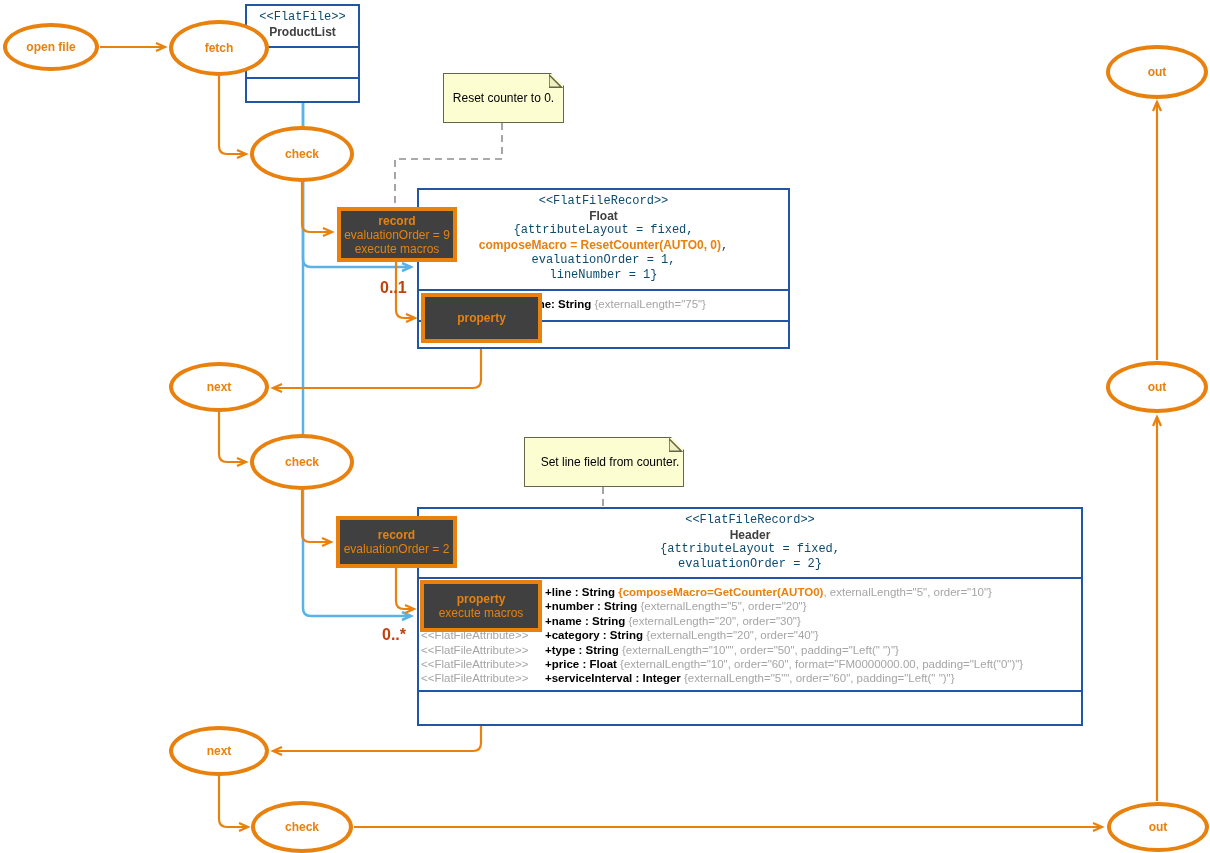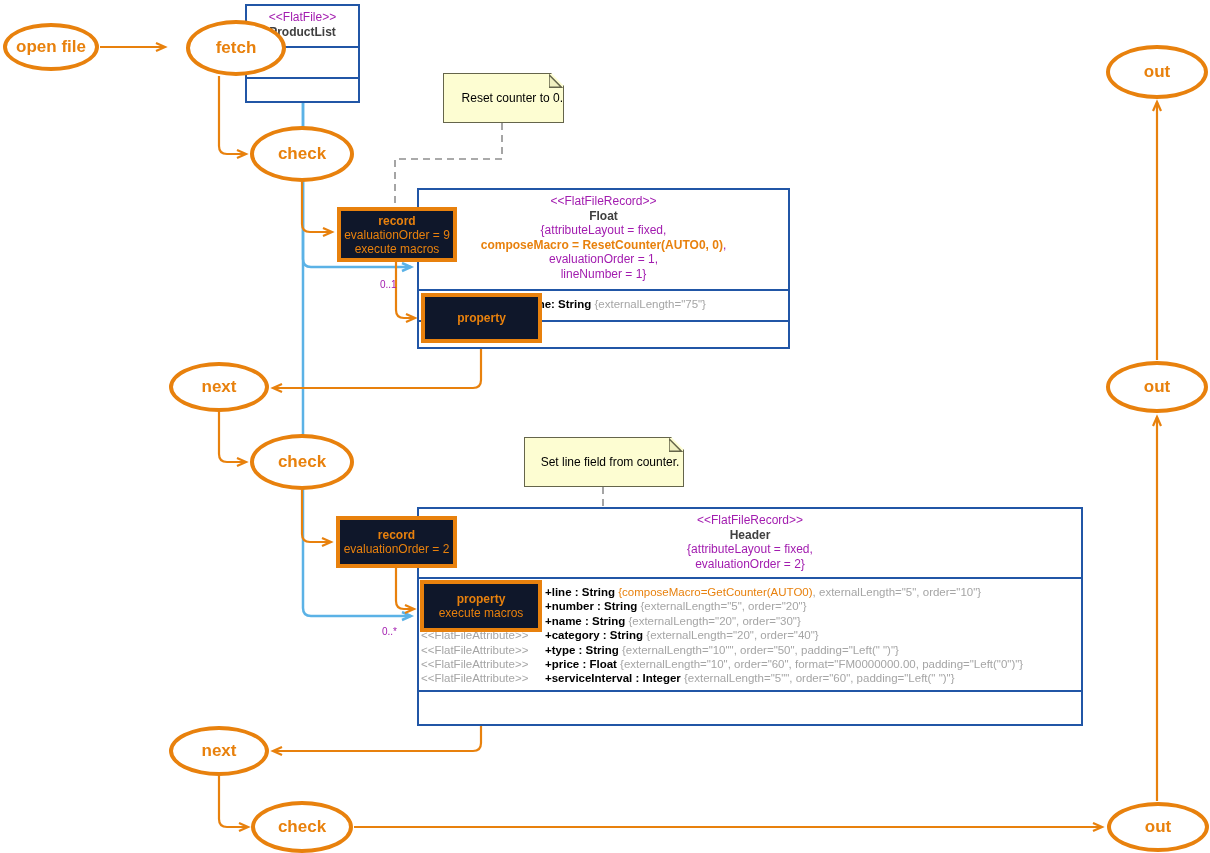--- a/index.html
+++ b/index.html
@@ -10,58 +10,58 @@
   *{box-sizing:border-box;}
   
   #wires{position:absolute;left:0;top:0;z-index:10;}
   .wire-o{fill:none;stroke:#E8810D;stroke-width:2.2px;}
   .wire-b{fill:none;stroke:#5BB2E6;stroke-width:2.5px;}
   .wire-n{fill:none;stroke:#8F8F8F;stroke-width:1.6px;stroke-dasharray:7 5;}
   
   .state{
     position:absolute;z-index:40;background:#fff;border:4px solid #E8810D;border-radius:50%;
     display:flex;align-items:center;justify-content:center;
-    color:#E8810D;font-weight:bold;font-size:17px;
+    color:#E8810D;font-weight:bold;font-size:12px;
   }
   
   .action{
-    position:absolute;z-index:45;background:#0f172a;border:4px solid #E8810D;
+    position:absolute;z-index:45;background:#404040;border:4px solid #E8810D;
     display:flex;flex-direction:column;align-items:center;justify-content:center;
     color:#E8810D;font-size:12px;line-height:14px;text-align:right;white-space:nowrap;
   }
   .action .t{font-weight:bold;}
   
   .uml{
     position:absolute;z-index:20;background:#fff;border:2.5px solid #2156A6;
     display:flex;flex-direction:column;
   }
   .cmp{border-top:2.5px solid #2156A6;overflow:hidden;}
   .cmp.first{border-top:none;}
   .title-c{display:flex;flex-direction:column;align-items:center;justify-content:flex-start;
     font-size:12px;line-height:14.5px;padding-top:4px;text-align:center;white-space:nowrap;}
-  .gray{color:#a21caf;}
+  .gray{color:#0c4a6e;font-family:Liberation Mono, monospace;}
   .cname{color:#404040;font-weight:bold;}
   .macroline{color:#E8810D;font-weight:bold;}
   .attrs{padding-top:6px;}
   .attr-row{font-size:11.5px;line-height:14.4px;white-space:nowrap;color:#000;padding-left:2px;}
   .attr-row .prefix{color:#A5A5A5;display:inline-block;width:124px;}
   .attr-row .aname{font-weight:bold;color:#000;}
-  .attr-row .amacro{font-weight:normal;color:#E8810D;}
+  .attr-row .amacro{font-weight:bold;color:#E8810D;}
   .attr-row .atail{color:#A5A5A5;}
   .hdr-attr{padding-left:64px;}
   
   .note{
     position:absolute;z-index:30;background:#FDFDD2;border:1.5px solid #65654B;
     display:flex;align-items:center;justify-content:center;font-size:12px;color:#000;
     clip-path:polygon(0 0, calc(100% - 13px) 0, 100% 13px, 100% 100%, 0 100%);
     white-space:nowrap;
   }
   .fold{position:absolute;top:0;right:0;width:14px;height:14px;line-height:0;}
   
-  .mult{position:absolute;z-index:50;font-size:10px;font-weight:400;color:#a21caf;}
+  .mult{position:absolute;z-index:50;font-size:16px;font-weight:700;color:#c2410c;}
 </style>
 </head>
 <body>
 
 <svg id="wires" width="1210" height="853">
   <defs>
     <marker id="arrow-orange" markerUnits="userSpaceOnUse" markerWidth="14" markerHeight="14" refX="10" refY="5" orient="auto">
       <path d="M1,1 L10,5 L1,9" fill="none" stroke="#E8810D" stroke-width="2.2"></path>
     </marker>
     <marker id="arrow-blue" markerUnits="userSpaceOnUse" markerWidth="14" markerHeight="14" refX="10" refY="5" orient="auto">
@@ -126,21 +126,21 @@
     <div class="attr-row"><span class="prefix">&lt;&lt;FlatFileAttribute&gt;&gt;</span><span class="aname">+number : String </span><span class="amacro"></span><span class="atail">{externalLength="5", order="20"}</span></div>
     <div class="attr-row"><span class="prefix">&lt;&lt;FlatFileAttribute&gt;&gt;</span><span class="aname">+name : String </span><span class="amacro"></span><span class="atail">{externalLength="20", order="30"}</span></div>
     <div class="attr-row"><span class="prefix">&lt;&lt;FlatFileAttribute&gt;&gt;</span><span class="aname">+category : String </span><span class="amacro"></span><span class="atail">{externalLength="20", order="40"}</span></div>
     <div class="attr-row"><span class="prefix">&lt;&lt;FlatFileAttribute&gt;&gt;</span><span class="aname">+type : String </span><span class="amacro"></span><span class="atail">{externalLength="10"", order="50", padding="Left(" ")"}</span></div>
     <div class="attr-row"><span class="prefix">&lt;&lt;FlatFileAttribute&gt;&gt;</span><span class="aname">+price : Float </span><span class="amacro"></span><span class="atail">{externalLength="10", order="60", format="FM0000000.00, padding="Left("0")"}</span></div>
     <div class="attr-row"><span class="prefix">&lt;&lt;FlatFileAttribute&gt;&gt;</span><span class="aname">+serviceInterval : Integer </span><span class="amacro"></span><span class="atail">{externalLength="5"", order="60", padding="Left(" ")"}</span></div>
   </div>
   <div class="cmp" style="flex:1;"></div>
 </div>
 
-<div class="note" style="left:443px;top:73px;width:121px;height:50px;justify-content:flex-end;">
+<div class="note" style="left:443px;top:73px;width:121px;height:50px;">
   <span>Reset counter to 0.</span>
   <span class="fold"><svg width="14" height="14">
         <path d="M0,0.8 L12.4,13.2 L0,13.2 Z" fill="#F0F0C0" stroke="#65654B" stroke-width="1.5"></path>
       </svg></span>
 </div>
 <div class="note" style="left:524px;top:437px;width:160px;height:50px;padding-left:12px;">
   <span>Set line field from counter.</span>
   <span class="fold"><svg width="14" height="14">
         <path d="M0,0.8 L12.4,13.2 L0,13.2 Z" fill="#F0F0C0" stroke="#65654B" stroke-width="1.5"></path>
       </svg></span>
@@ -159,21 +159,21 @@
   <span>evaluationOrder = 2</span>
 </div>
 <div class="action" style="left:420px;top:580px;width:122px;height:52px;">
   <span class="t">property</span>
   <span>execute macros</span>
 </div>
 
 <div class="state" style="left:3px;top:23px;width:96px;height:48px;">
     <span>open file</span>
   </div>
-<div class="state" style="left:186px;top:20px;width:100px;height:56px;">
+<div class="state" style="left:169px;top:20px;width:100px;height:56px;">
     <span>fetch</span>
   </div>
 <div class="state" style="left:250px;top:126px;width:104px;height:56px;">
     <span>check</span>
   </div>
 <div class="state" style="left:169px;top:362px;width:100px;height:50px;">
     <span>next</span>
   </div>
 <div class="state" style="left:250px;top:434px;width:104px;height:56px;">
     <span>check</span>

